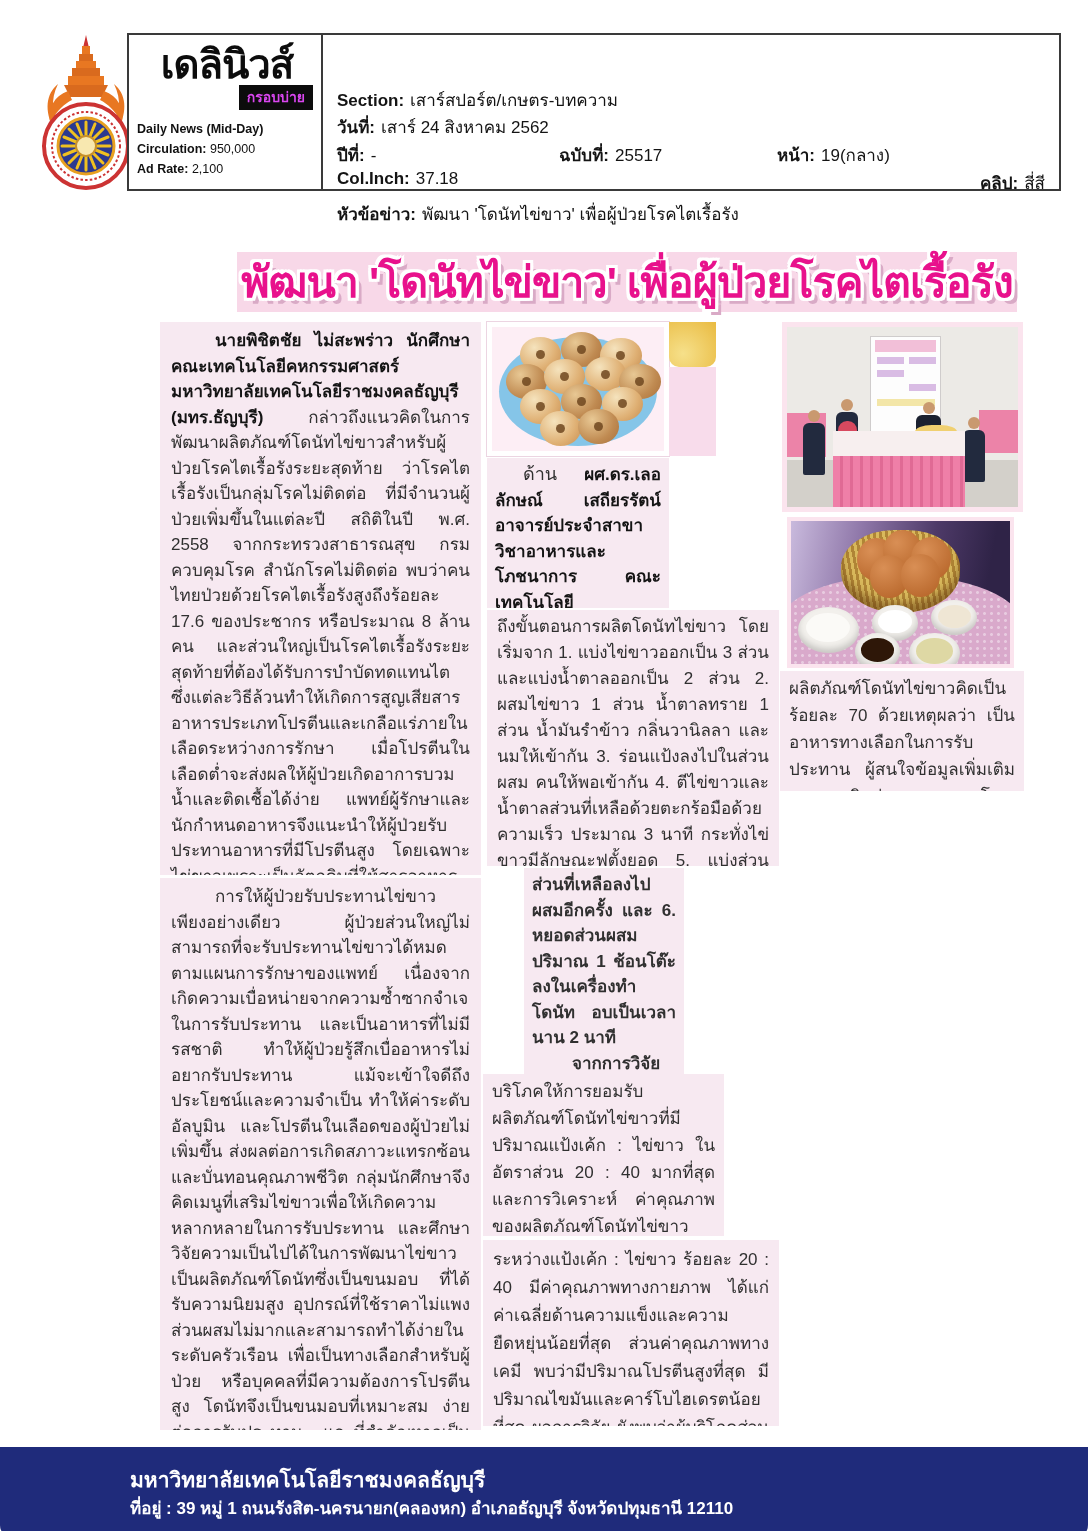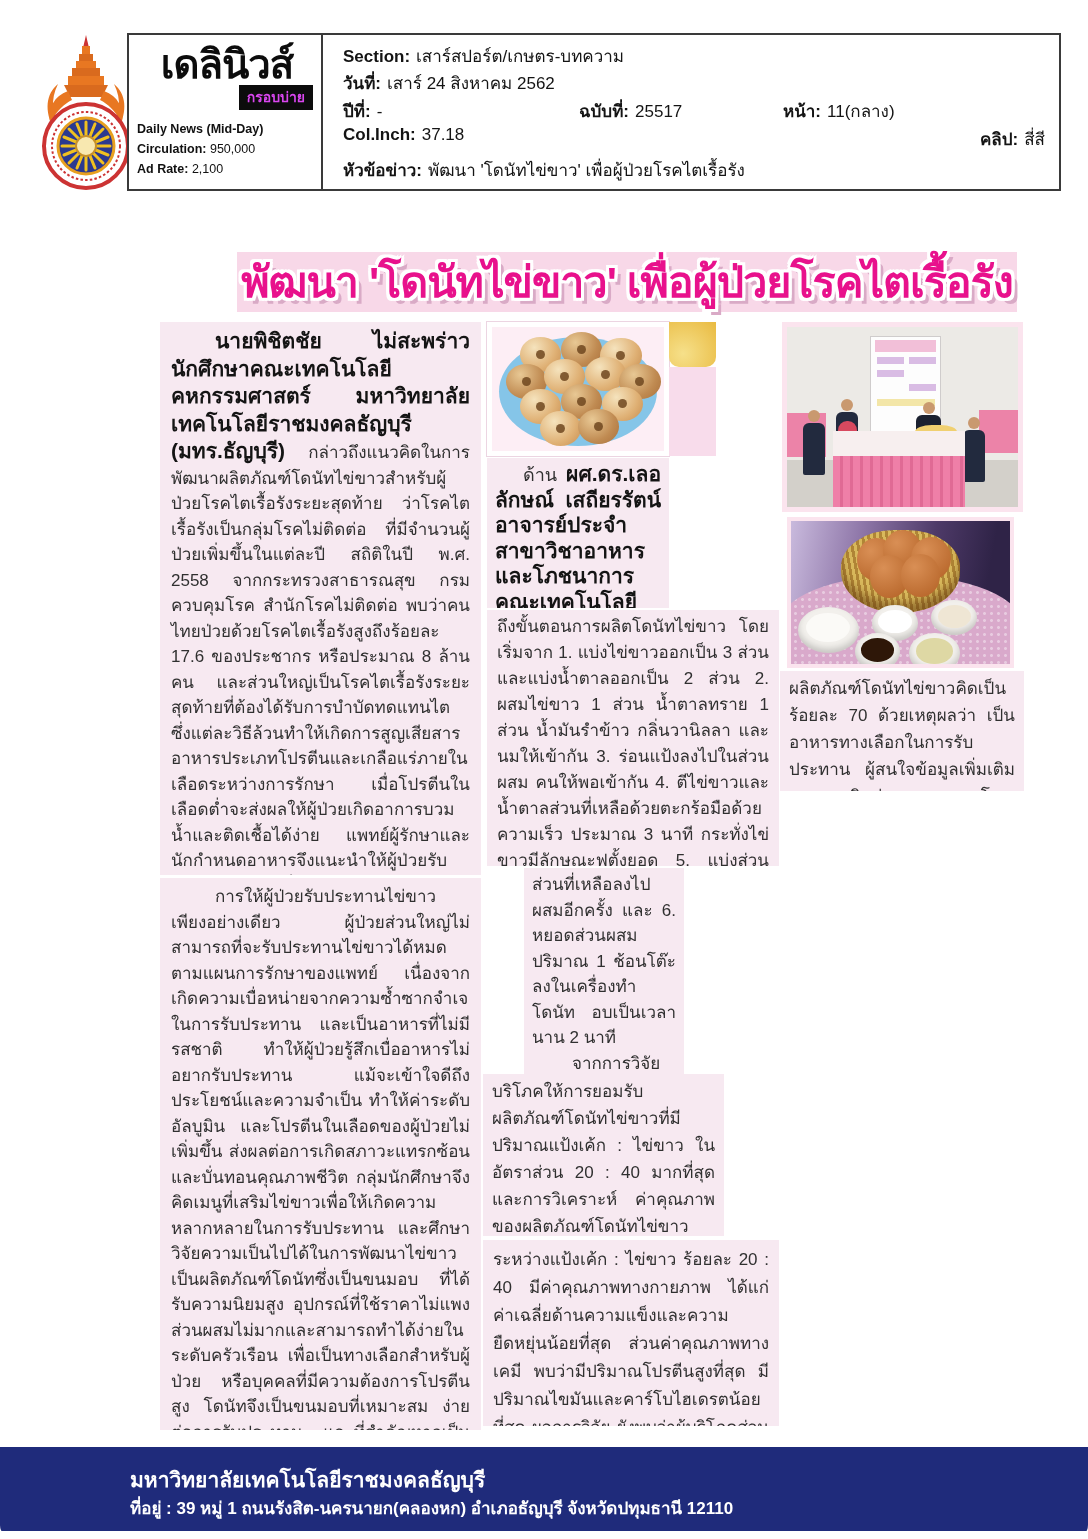--- a/index.html
+++ b/index.html
@@ -9,35 +9,35 @@
   .emblem{position:absolute;left:36px;top:33px;width:100px;height:162px;}
   .hbox{position:absolute;left:127px;top:33px;width:934px;height:158px;border:2px solid #3a3a3a;background:#fff;box-sizing:border-box;}
   .hdiv{position:absolute;left:192px;top:0;bottom:0;width:2px;background:#3a3a3a;}
   .logo-cell{position:absolute;left:8px;top:8px;width:180px;}
   .logo-title{font-size:40px;font-weight:800;color:#0c0c0c;line-height:1.05;letter-spacing:-1px;text-align:center;}
   .logo-badge-row{text-align:right;padding-right:4px;}
   .logo-badge{display:inline-block;background:#0c0c0c;color:#d946ef;font-size:14px;font-weight:700;padding:1px 8px 2px;}
   .pub-lines{margin-top:9px;font-size:12.5px;line-height:1.6;color:#111;}
   .pub-lines b{font-weight:700;}
   .meta{position:absolute;left:194px;top:0;right:0;bottom:0;font-size:17px;color:#141414;}
-  .mrow{position:absolute;left:20px;right:14px;white-space:nowrap;}
+  .mrow{position:absolute;left:14px;right:14px;white-space:nowrap;margin-top:44px;}
   .mlabel{font-weight:700;}
   .mval{margin-left:6px;font-weight:400;}
   .mfield{position:absolute;white-space:nowrap;}
   
   .banner{position:absolute;left:237px;top:252px;width:780px;height:60px;background:#f8d8e8;
           display:flex;align-items:center;justify-content:center;}
   .banner-text{font-size:43px;font-weight:800;color:#e8118c;letter-spacing:-1px;white-space:nowrap;
       text-shadow:-3px -3px 0 #fff,3px -3px 0 #fff,-3px 3px 0 #fff,3px 3px 0 #fff,0 -3px 0 #fff,0 3px 0 #fff,-3px 0 0 #fff,3px 0 0 #fff,6px 6px 0 #d9aac6;}
   
   .tblock{position:absolute;background:#f7e9f1;box-sizing:border-box;padding:6px 11px;
           font-size:17px;line-height:25.5px;text-align:justify;color:#303030;overflow:hidden;}
   .tindent{text-indent:44px;}
-  .lead-bold{font-weight:800;font-size:21px;color:#141414;}
-  .tblock p{margin:0;}
+  .lead-bold{font-weight:800;font-size:17px;color:#141414;}
+  .tblock p{margin:0;font-weight:bold;}
   .tblock p.pind{text-indent:40px;}
   
   .photo{position:absolute;box-sizing:border-box;overflow:hidden;}
   .photo-donuts{left:487px;top:322px;width:182px;height:134px;border:5px solid #fff;outline:1px solid #ecd5e2;background:#fdeef5;}
   .plate{position:absolute;left:4%;top:8%;width:92%;height:88%;background:#85c5e8;border-radius:50%;}
   .donut{position:absolute;width:24%;height:28%;border-radius:50%;
          background:radial-gradient(circle at 35% 30%, #f5e3bd, #dfb074 60%, #c68c4f);}
   .donut:after{content:"";position:absolute;left:50%;top:50%;width:9px;height:9px;margin:-4.5px 0 0 -4.5px;border-radius:50%;background:rgba(110,70,30,.85);}
   .donut.dark{background:radial-gradient(circle at 35% 30%, #e8c894, #c08b52 60%, #a96f3a);}
   .frag-yellow{position:absolute;left:669px;top:322px;width:47px;height:45px;background:radial-gradient(circle at 30% 70%, #f6e08a, #e9ba40);border-radius:0 0 10px 10px;}
@@ -129,22 +129,22 @@
     </div>
     <div class="meta">
       <div class="mrow" style="top:7px;">
         <span class="mlabel">Section:</span><span class="mval">เสาร์สปอร์ต/เกษตร-บทความ</span>
       </div>
       <div class="mrow" style="top:34px;">
         <span class="mlabel">วันที่:</span><span class="mval">เสาร์ 24 สิงหาคม 2562</span>
       </div>
       <div class="mrow" style="top:62px;">
         <span class="mfield" style="left:0;"><span class="mlabel">ปีที่:</span><span class="mval">-</span></span>
-        <span class="mfield" style="left:236px;"><span class="mlabel">ฉบับที่:</span><span class="mval">25517</span></span>
-        <span class="mfield" style="left:440px;"><span class="mlabel">หน้า:</span><span class="mval">11(กลาง)</span></span>
+        <span class="mfield" style="left:222px;"><span class="mlabel">ฉบับที่:</span><span class="mval">25517</span></span>
+        <span class="mfield" style="left:440px;"><span class="mlabel">หน้า:</span><span class="mval">19(กลาง)</span></span>
       </div>
       <div class="mrow" style="top:90px;">
         <span class="mfield" style="left:0;"><span class="mlabel">Col.Inch:</span><span class="mval">37.18</span></span>
         <span class="mfield" style="right:0;"><span class="mlabel">คลิป:</span><span class="mval">สี่สี</span></span>
       </div>
       <div class="mrow" style="top:121px;">
         <span class="mlabel">หัวข้อข่าว:</span><span class="mval">พัฒนา 'โดนัทไข่ขาว' เพื่อผู้ป่วยโรคไตเรื้อรัง</span>
       </div>
     </div>
   </div>

